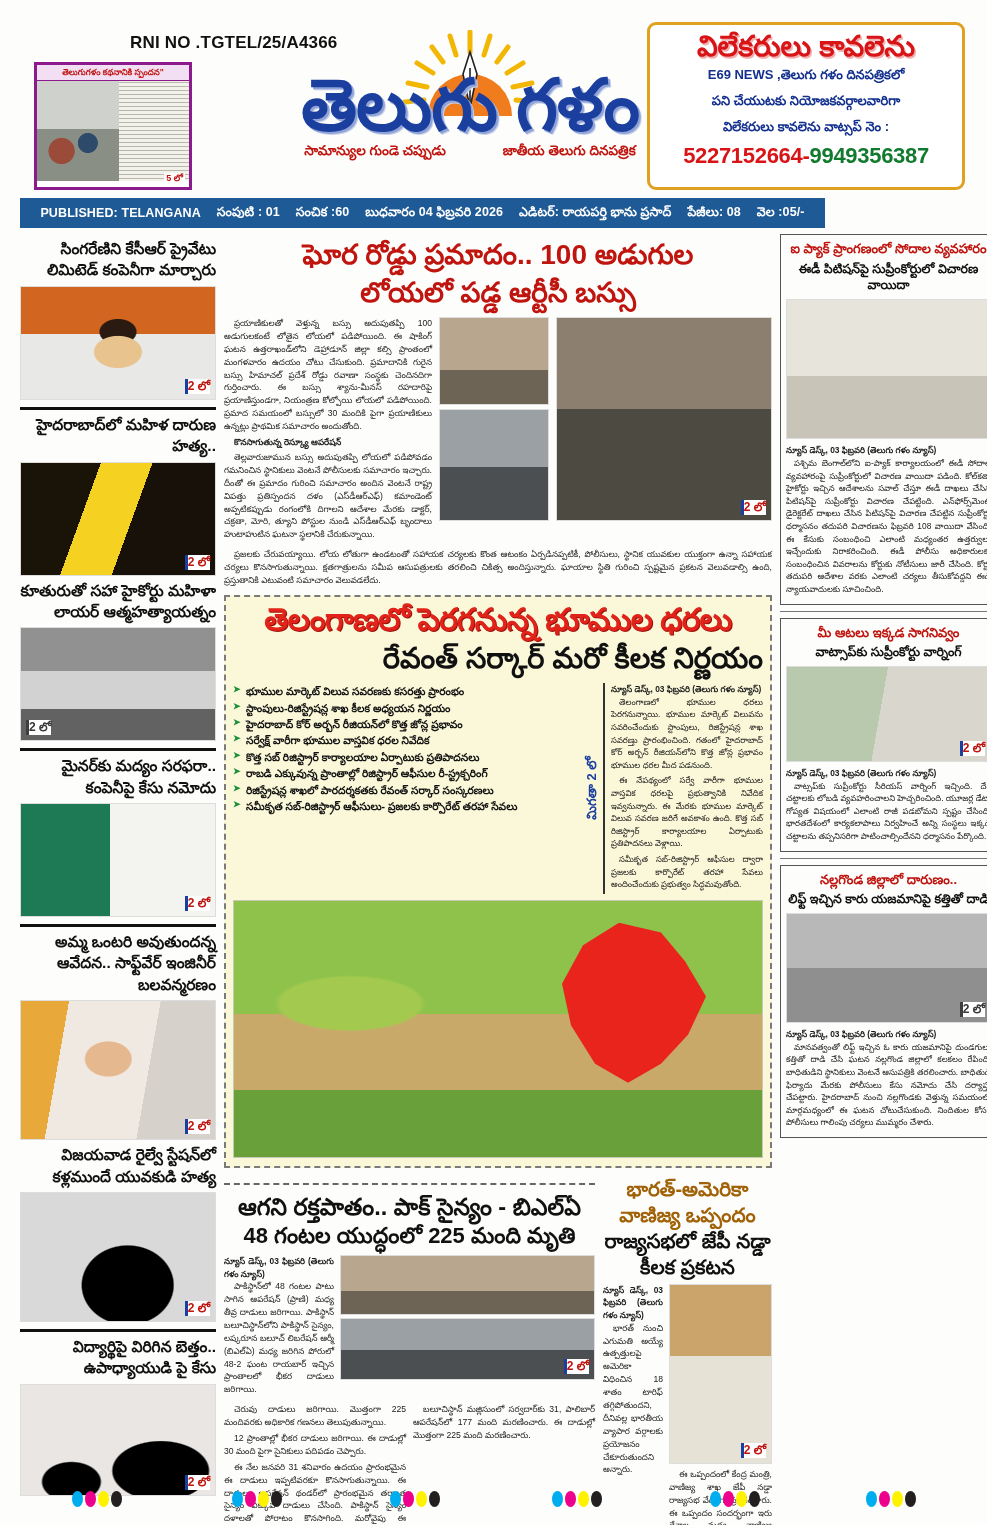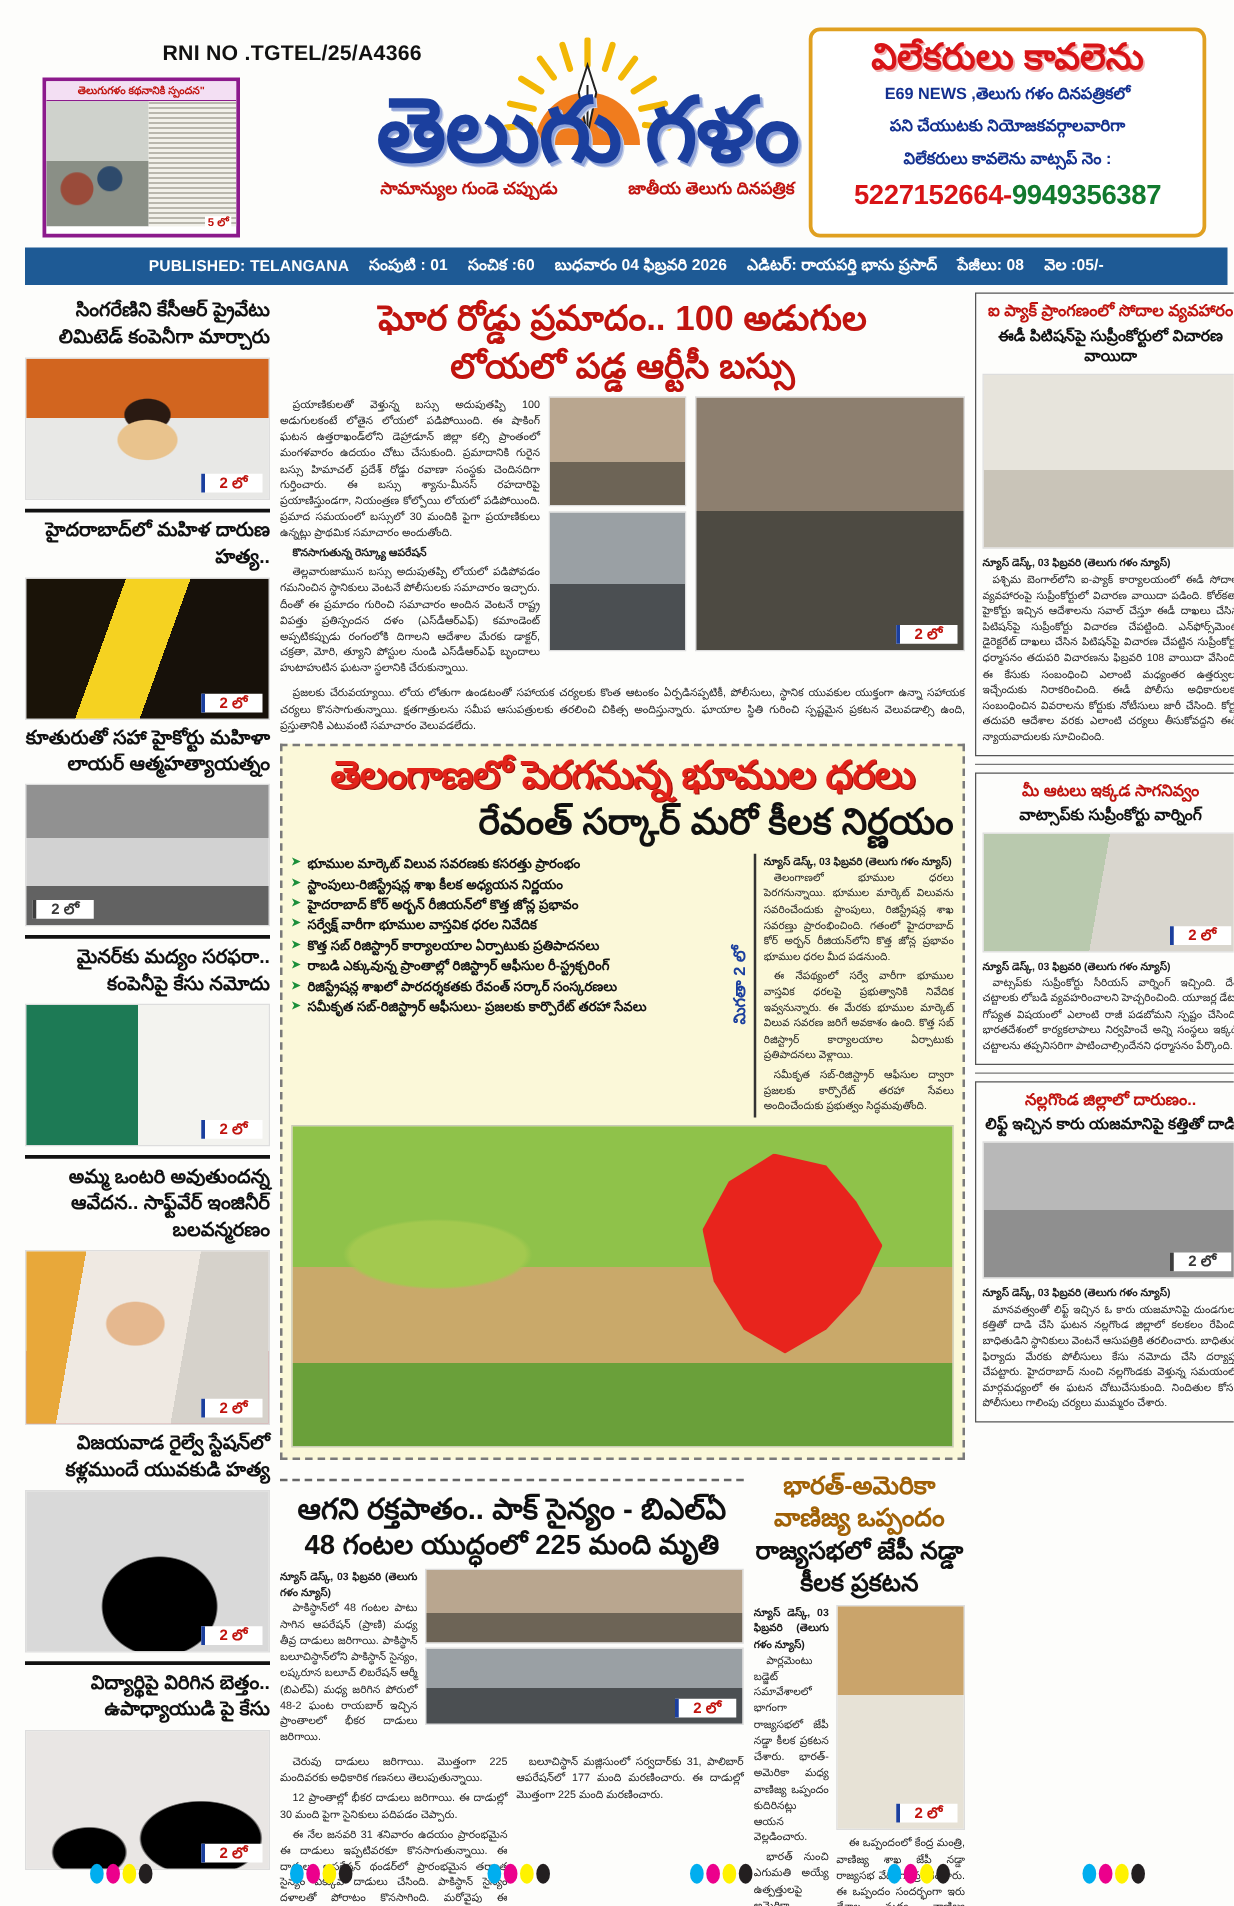--- a/index.html
+++ b/index.html
@@ -72,42 +72,42 @@
   .ad-l3 { font-size: 13px; font-weight: bold; color: #13308f; margin-top: 8px; }
   .ad-l4 { font-size: 13px; font-weight: bold; color: #13308f; margin-top: 8px; }
   .ad-phone {
     margin-top: 6px; font-size: 22px; font-weight: bold;
     color: #d81417; letter-spacing: -.3px;
   }
   .ad-phone .grn { color: #127a2e; }
 
   
   .infobar {
-    position: absolute; left: 20px; top: 198px; width: 962px; height: 30px;
+    position: absolute; left: 20px; top: 198px; width: 805px; height: 30px;
     background: #1e5a95; color: #fff;
     display: flex; align-items: center; justify-content: center; gap: 16px;
     font-size: 12.5px; font-weight: bold; letter-spacing: .1px;
   }
 
   
   .body-grid { position: absolute; left: 20px; top: 234px; width: 947px; height: 1240px; }
 
   
   .col-left { position: absolute; left: 0; top: 0; width: 196px; }
   .lhead {
     font-size: 15.5px; font-weight: bold; color: #111; text-align: right;
     line-height: 1.38; padding: 4px 0 5px;
   }
   .lphoto { position: relative; width: 100%; height: 114px; overflow: hidden; border: 1px solid #ddd; }
   .hr-thick { border: 0; border-top: 3px solid #111; margin: 7px 0 0; }
   .pgbadge {
     position: absolute; right: 5px; bottom: 5px;
     background: #fff; border-left: 3px solid #1b3f9e;
     color: #c0140f; font-weight: bold; font-size: 12px;
-    padding: 0 12px; line-height: 1.25;
+    padding: 0 0; line-height: 1.25;
   }
 
   
   .ph-kishan { background:
       radial-gradient(ellipse at 50% 58%, #e9c38d 0 17%, transparent 18%),
       radial-gradient(ellipse at 50% 40%, #2a1a12 0 13%, transparent 14%),
       linear-gradient(#d2651f 0 42%, #e8e8e6 42% 100%); }
   .ph-crime { background:
       linear-gradient(110deg, #1a1308 0 34%, #f5d221 34% 56%, #17110a 56% 100%); }
   .ph-jeep { background:
@@ -416,21 +416,20 @@
             </div>
           </div>
         </div>
 
         <div style="flex:1">
           <div class="bhead2">భారత్-అమెరికా వాణిజ్య ఒప్పందం</div>
           <div class="bhead2" style="font-size:20px;color:#111">రాజ్యసభలో జేపీ నడ్డా కీలక ప్రకటన</div>
           <div style="display:flex;gap:6px;margin-top:4px">
             <div class="artcol" style="flex:0 0 60px">
               <div class="newsline">న్యూస్ డెస్క్, 03 ఫిబ్రవరి (తెలుగు గళం న్యూస్)</div>
-              <p>పార్లమెంటు బడ్జెట్ సమావేశాలలో భాగంగా రాజ్యసభలో జేపీ నడ్డా కీలక ప్రకటన చేశారు. భారత్-అమెరికా మధ్య వాణిజ్య ఒప్పందం కుదిరినట్లు ఆయన వెల్లడించారు.</p>
               <p>భారత్ నుంచి ఎగుమతి అయ్యే ఉత్పత్తులపై అమెరికా విధించిన 18 శాతం టారిఫ్ తగ్గిపోతుందని, దీనివల్ల భారతీయ వ్యాపార వర్గాలకు ప్రయోజనం చేకూరుతుందని అన్నారు.</p>
             </div>
             <div style="flex:1">
               <div class="lphoto ph-bjp" style="height:180px">
                 <span class="pgbadge">2 లో</span>
               </div>
               <div class="artcol" style="margin-top:4px">
                 <p>ఈ ఒప్పందంలో కేంద్ర మంత్రి, వాణిజ్య శాఖ జేపీ నడ్డా రాజ్యసభ వేదికగా ప్రకటించారు. ఈ ఒప్పందం సందర్భంగా ఇరు దేశాల మధ్య వాణిజ్య సంబంధాలు మరింత బలోపేతం కానున్నాయని పేర్కొన్నారు.</p>
               </div>
             </div>

